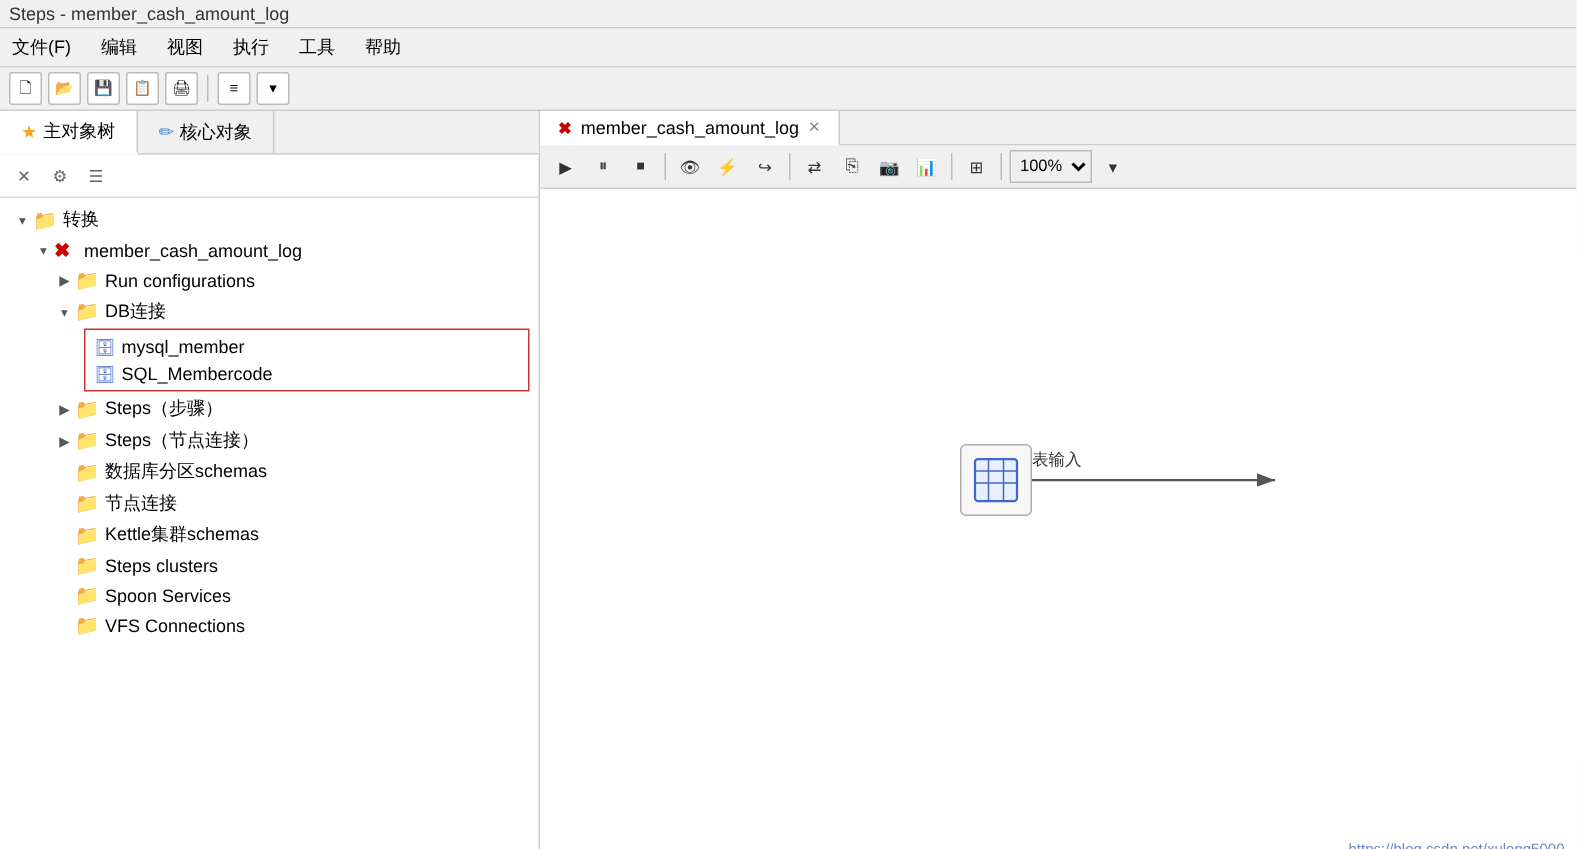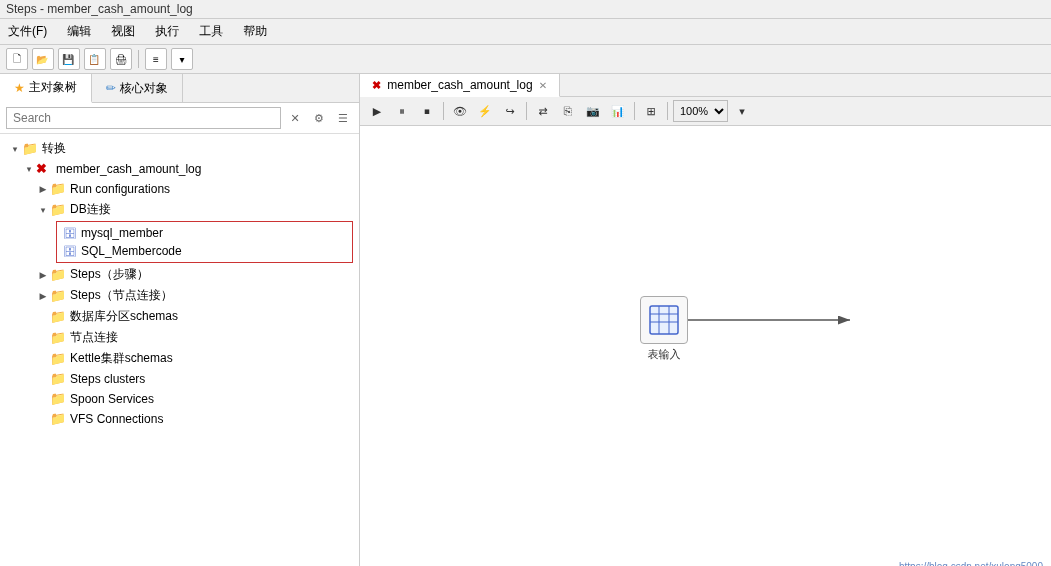--- a/index.html
+++ b/index.html
@@ -211,22 +211,22 @@
       flex: 1;
       position: relative;
       background: #fff;
       overflow: hidden;
     }
 
     
     .step-node {
       position: absolute;
       display: flex;
-      flex-direction: column;
-      align-items: center;
+      flex-direction: row;
+      align-items: flex-start;
       cursor: pointer;
     }
     .step-icon-box {
       width: 48px; height: 48px;
       border: 1px solid #aaa;
       background: #f8f8f8;
       display: flex; align-items: center; justify-content: center;
       border-radius: 4px;
       position: relative;
     }
@@ -301,21 +301,20 @@
         <span style="color:#f5a623;">★</span>
         <span>主对象树</span>
       </div>
       <div class="panel-tab">
         <span style="color:#4488cc;">✏</span>
         <span>核心对象</span>
       </div>
     </div>
 
     <div class="search-bar">
-      <input class="search-input" type="text" placeholder="Search" style="">
       <span class="search-icon-btn">✕</span>
       <span class="search-icon-btn">⚙</span>
       <span class="search-icon-btn">☰</span>
     </div>
 
     <div class="tree">
 
       <div class="tree-item">
         <span class="tree-indent" style="width:4px;"></span>
         <span class="tree-arrow">▾</span>

